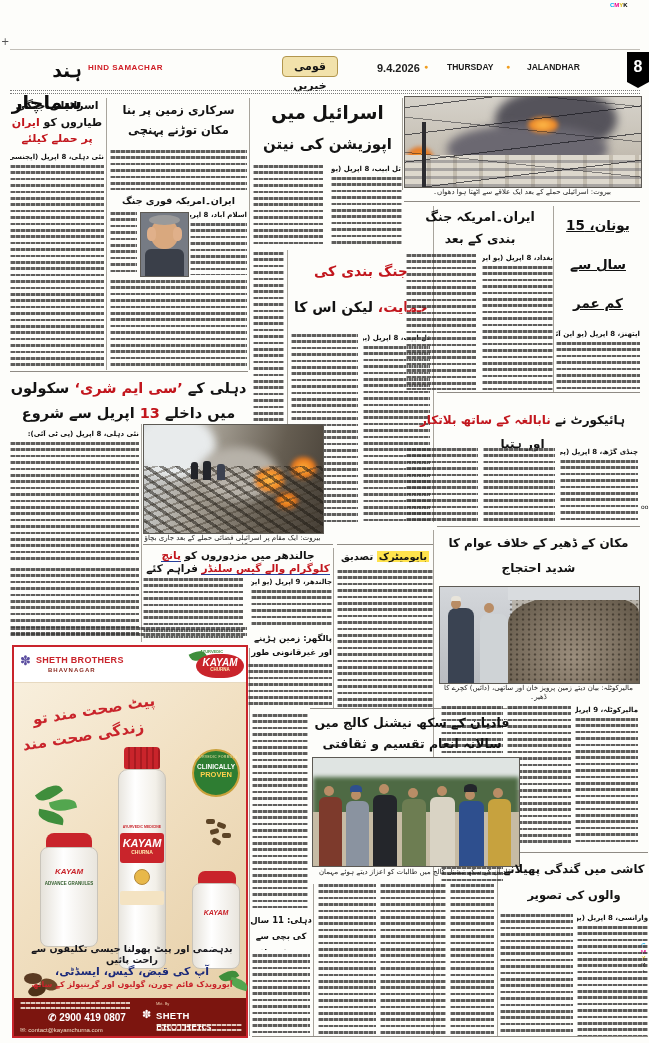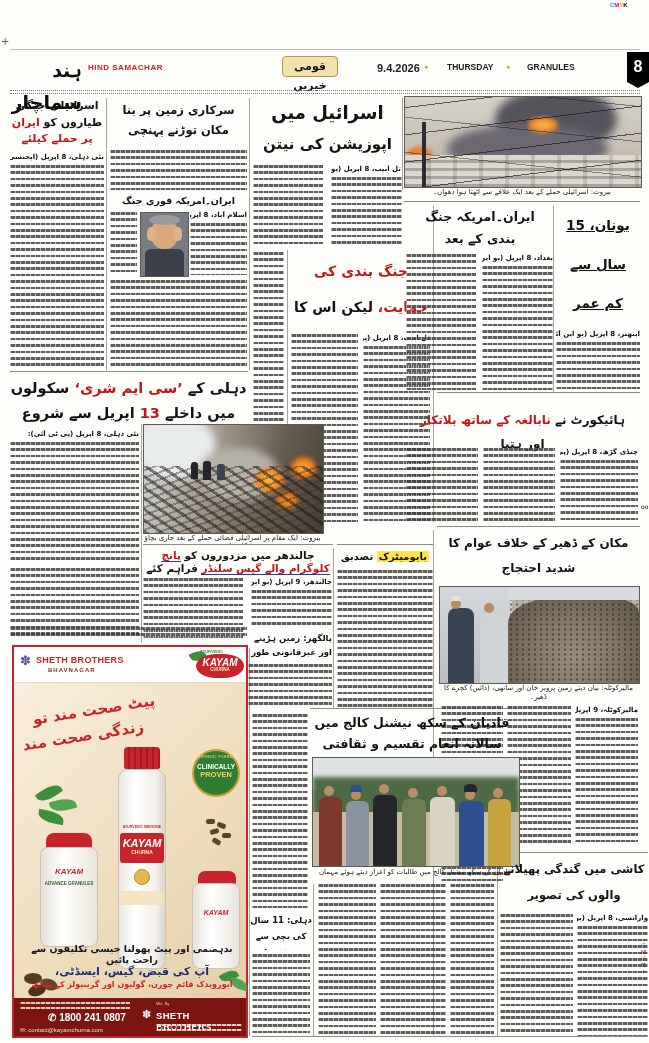--- a/index.html
+++ b/index.html
@@ -56,21 +56,21 @@
   </div>
   <div class="hr" style="left:10px;top:49px;width:630px;background:#c2bfb8;"></div>
 
   <div class="abs" style="left:12px;top:54px;width:70px;height:32px;font-size:19px;font-weight:bold;direction:rtl;color:#0d0d0d;line-height:32px;">ہند سماچار</div>
   <div class="abs small-lat" style="left:88px;top:63px;font-size:8px;font-weight:bold;letter-spacing:.5px;color:#d01e26;">HIND SAMACHAR</div>
   <div class="badgebox" style="left:282px;top:56px;width:54px;height:19px;font-size:11px;line-height:19px;">قومی خبریں</div>
   <div class="abs small-lat" style="left:377px;top:62px;font-size:11px;font-weight:bold;color:#1d1d1d;">9.4.2026</div>
   <div class="abs small-lat" style="left:424px;top:63px;font-size:7px;color:#f09d1e;">●</div>
   <div class="abs small-lat" style="left:447px;top:62px;font-size:8.5px;font-weight:bold;color:#1d1d1d;">THURSDAY</div>
   <div class="abs small-lat" style="left:506px;top:63px;font-size:7px;color:#f09d1e;">●</div>
-  <div class="abs small-lat" style="left:527px;top:62px;font-size:8.5px;font-weight:bold;color:#1d1d1d;">GRANULES</div>
+  <div class="abs small-lat" style="left:527px;top:62px;font-size:8.5px;font-weight:bold;color:#1d1d1d;">JALANDHAR</div>
   <div class="abs small-lat" style="left:627px;top:52px;width:22px;height:30px;background:#000;color:#fff;font-size:16px;font-weight:bold;text-align:center;line-height:30px;">8</div>
   <div class="abs" style="left:627px;top:82px;width:0;height:0;border-left:11px solid transparent;border-right:11px solid transparent;border-top:6px solid #000;"></div>
   <div class="abs" style="left:10px;top:90px;width:630px;border-top:1px dotted #777;"></div>
   <div class="abs" style="left:10px;top:93px;width:630px;border-top:1px dotted #777;"></div>
 
   <div class="vr" style="left:106px;top:98px;height:272px;"></div>
   <div class="vr" style="left:249px;top:98px;height:272px;"></div>
   <div class="vr" style="left:402px;top:98px;height:92px;"></div>
   <div class="vr" style="left:287px;top:250px;height:272px;"></div>
   <div class="vr" style="left:433px;top:206px;height:316px;"></div>
@@ -347,21 +347,21 @@
       <div class="abs" style="left:12px;top:258px;width:212px;text-align:center;direction:rtl;font-weight:bold;">
         <div style="font-size:9.5px;color:#14141a;margin-top:2px;">بدہضمی اور پیٹ پھولنا جیسی تکلیفوں سے راحت پائیں</div>
         <div style="font-size:11px;color:#1b2a7a;">آپ کی قبض، گیس، ایسڈٹی،</div>
         <div style="font-size:8px;color:#c9242b;margin-top:2px;">آیورویدک قائم چورن، گولیوں اور گرینیولز کے ساتھ</div>
       </div>
     </div>
 
     <div class="abs" style="left:0;top:351px;width:100%;height:38px;background:#7c150f;">
       <div class="txw" style="left:6px;top:4px;width:110px;height:8px;"></div>
       <div class="abs small-lat" style="left:34px;top:14px;font-size:10px;font-weight:bold;color:#fff;">
-        <span>✆</span> <span>1800 241 0807</span>
+        <span>✆</span> <span>2900 419 0807</span>
       </div>
       <div class="abs small-lat" style="left:6px;top:28px;font-size:6px;color:#f3dfc8;">
         <span>✉</span><span>: contact@kayamchurna.com</span>
       </div>
       <div class="abs small-lat" style="left:142px;top:3px;font-size:4px;color:#e8c9a8;">Mkt. By</div>
       <span class="abs" style="left:128px;top:10px;font-size:11px;color:#fff;">✽</span>
       <div class="abs small-lat" style="left:142px;top:12px;font-size:9.5px;font-weight:bold;color:#fff;letter-spacing:.3px;">SHETH BROTHERS</div>
       <div class="txw" style="left:142px;top:26px;width:86px;height:7px;"></div>
     </div>
   </div>

